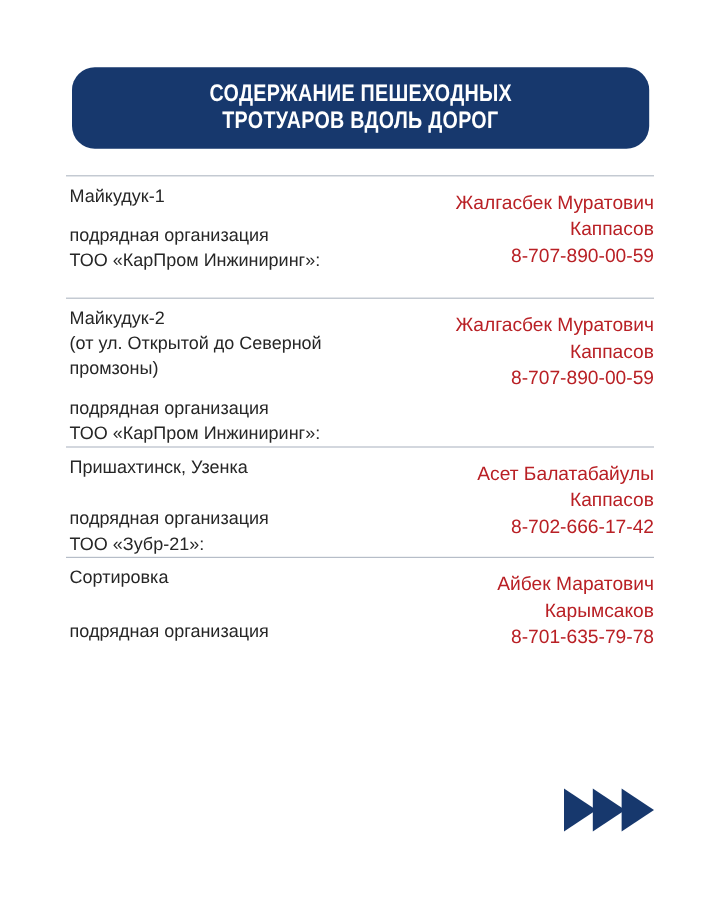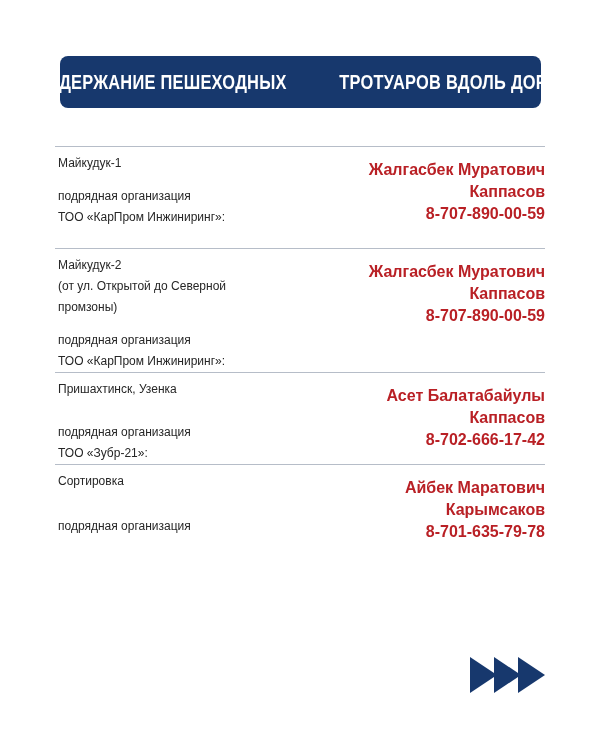--- a/index.html
+++ b/index.html
@@ -13,47 +13,47 @@
   html,body{width:600px;height:750px;}
   body{
     background:#ffffff;
     font-family:"Liberation Sans","DejaVu Sans",sans-serif;
     position:relative;
     overflow:hidden;
   }
   .page{position:absolute;inset:0;background:var(--white);}
   
   .header-banner{
-    position:absolute;left:60px;top:56px;width:481px;height:52px;
-    background:var(--navy);border-radius:8px;
-    display:flex;flex-direction:row;align-items:center;justify-content:center;
+    position:absolute;left:60px;top:56px;width:481px;height:68px;
+    background:var(--navy);border-radius:19px;
+    display:flex;flex-direction:column;align-items:center;justify-content:center;
   }
   .header-line{
     color:var(--white);font-weight:bold;font-size:20px;line-height:23px;
     white-space:nowrap;letter-spacing:.3px;
     transform:scaleX(.82);transform-origin:center;
   }
   
   .sections{position:absolute;left:55px;top:146px;width:490px;}
   .section{
     border-top:1px solid var(--divider);
     display:flex;justify-content:space-between;
     padding-top:6px;
   }
   .sec-1{height:102px;}
   .sec-2{height:124px;gap:15px;}
   .sec-3{height:92px;}
   .sec-4{height:94px;}
-  .left-col{padding-left:3px;color:var(--body-text);font-size:12px;line-height:21px;}
+  .left-col{padding-left:3px;color:var(--body-text);font-size:15px;line-height:21px;}
   .left-col div{white-space:nowrap;}
   .contractor{margin-top:12px;}
   .sec-3 .contractor{margin-top:22px;}
   .sec-4 .contractor{margin-top:24px;}
   .right-col{
-    text-align:right;color:var(--red);font-weight:bold;
+    text-align:right;color:var(--red);font-weight:normal;
     font-size:16px;line-height:22px;padding-top:6px;white-space:nowrap;
   }
   
   .arrows{
     position:absolute;right:55px;top:657px;
     display:flex;align-items:center;
   }
   .arrow{
     width:0;height:0;
     border-top:18px solid transparent;

